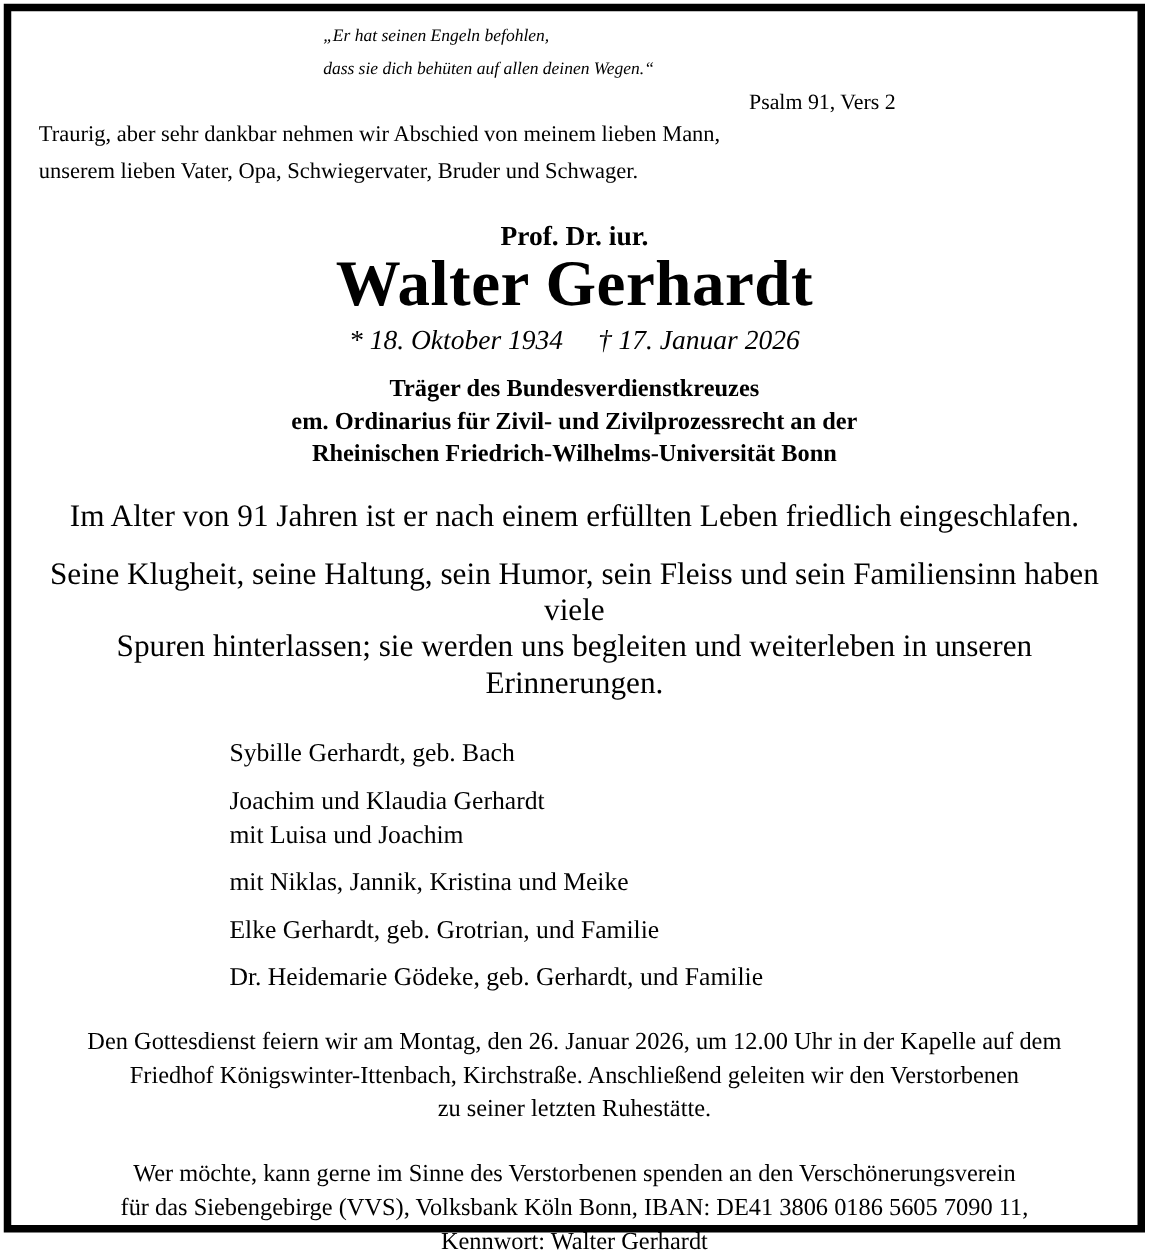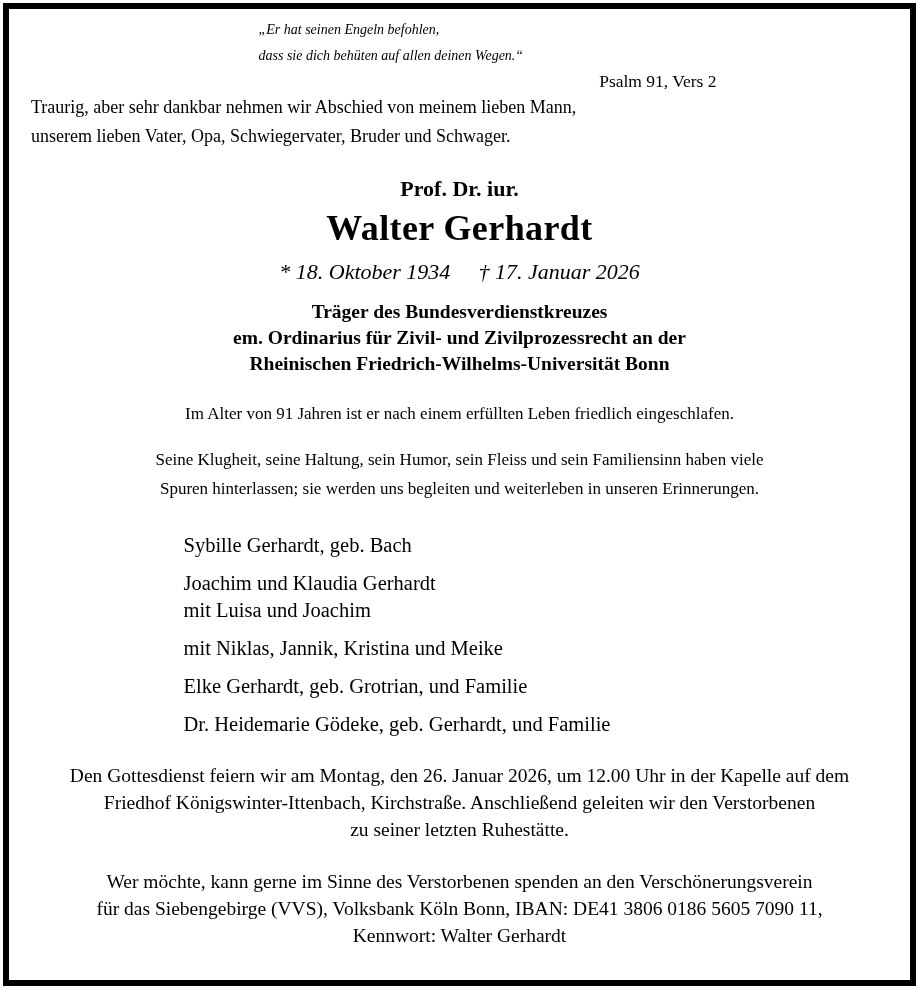--- a/index.html
+++ b/index.html
@@ -66,21 +66,21 @@
   .title-line {
     text-align: center;
     font-weight: bold;
     font-size: 22px;
     line-height: 28px;
     margin-top: 24px;
   }
   .name-line {
     text-align: center;
     font-weight: bold;
-    font-size: 36px;
+    font-size: 52px;
     line-height: 48px;
     letter-spacing: 0.4px;
     margin-top: 1px;
   }
   .dates-line {
     text-align: center;
     font-style: italic;
     font-size: 22px;
     line-height: 30px;
     margin-top: 5px;
@@ -95,21 +95,21 @@
     text-align: center;
     font-weight: bold;
     font-size: 19.5px;
     line-height: 26px;
     margin-top: 12px;
   }
 
   
   .para {
     text-align: center;
-    font-size: 17px;
+    font-size: 25px;
     line-height: 29px;
     margin-top: 22px;
   }
   .para.tight {
     margin-top: 17px;
   }
 
   
   .family {
     width: 552px;

